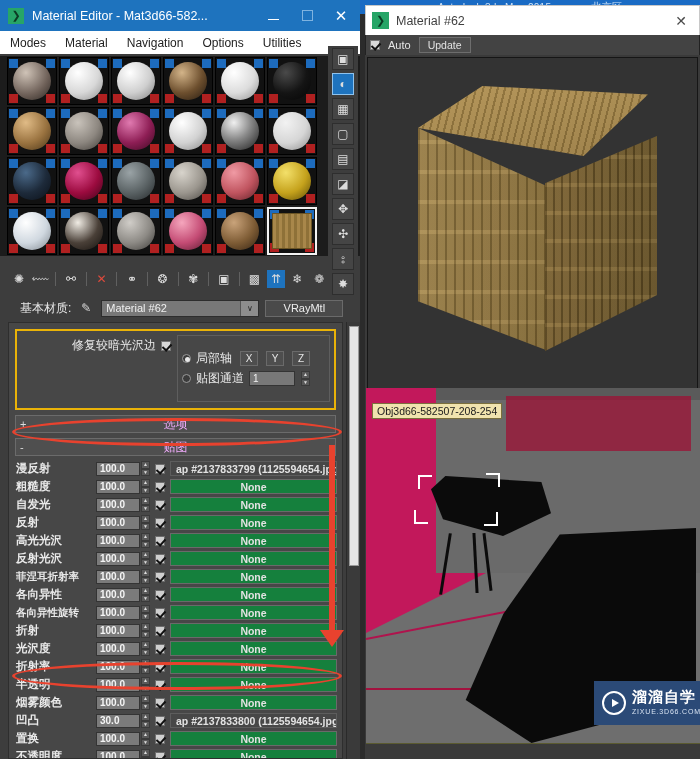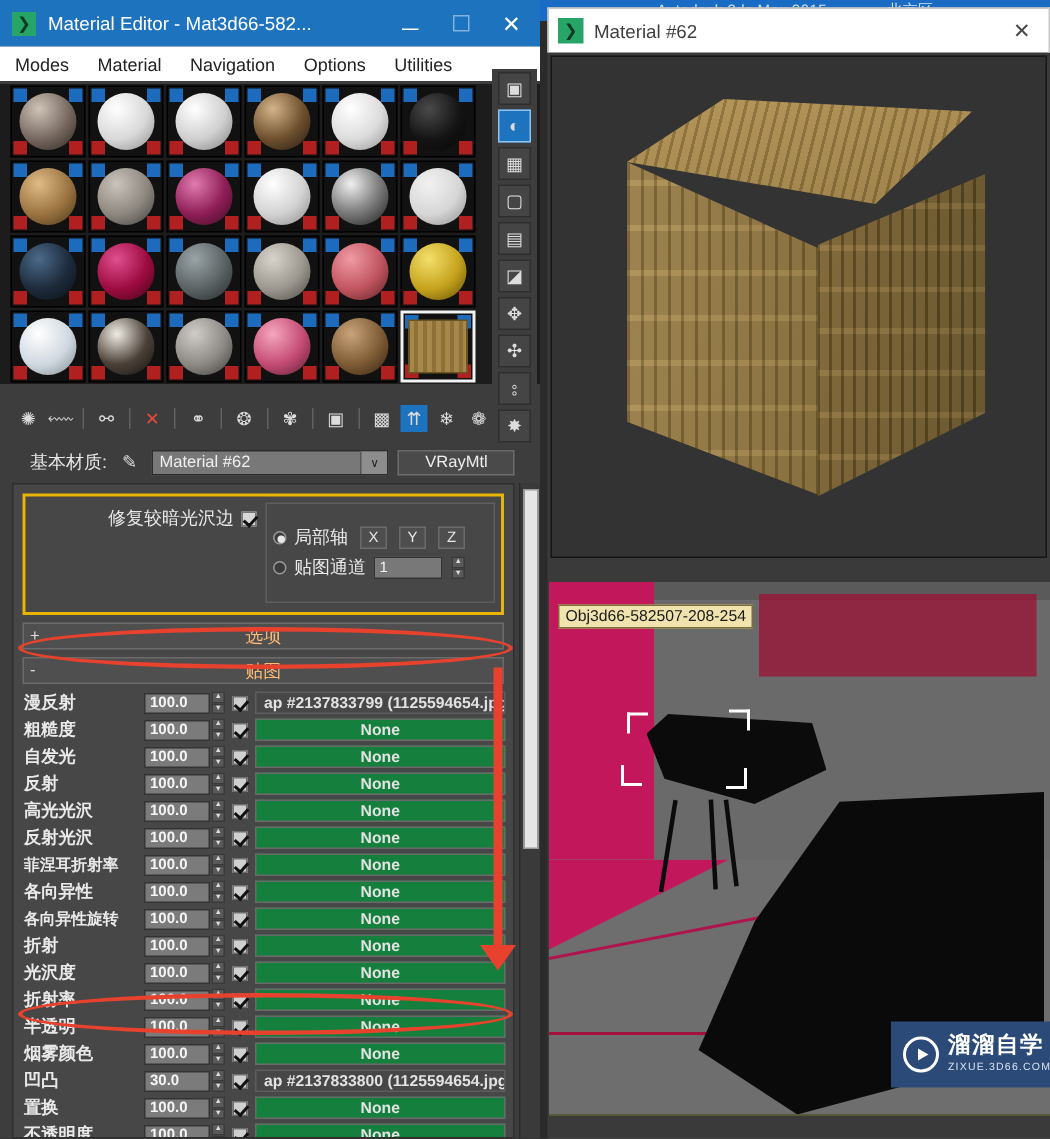--- a/index.html
+++ b/index.html
@@ -201,21 +201,21 @@
            display:flex; align-items:center; justify-content:center; margin-left:3px; cursor:pointer; }
   .numf { width:46px; height:15px; background:#787878; border:1px solid #343434; font-size:10px; color:#f2f2f2;
           display:flex; align-items:center; padding-left:3px; }
   .spin { width:9px; height:15px; display:flex; flex-direction:column; margin-left:1px; flex:none; }
   .spin i { flex:1; background:#595959; border:1px solid #3a3a3a; font-size:5px; color:#ddd; display:flex;
             align-items:center; justify-content:center; font-style:normal; line-height:1; }
 
   .rollout { margin:5px 6px 0 6px; height:18px; background:#4f4f4f; border:1px solid #6b6b6b;
              display:flex; align-items:center; justify-content:center; position:relative; cursor:pointer; }
   .rollout .pm { position:absolute; left:4px; font-size:11px; color:#ddd; }
-  .rollout .rt { font-size:12px; color:#fdba74; }
+  .rollout .rt { font-size:12px; color:#f0abfc; }
 
   .maps { margin:4px 5px 0 5px;font-weight:bold; }
   .maprow { display:flex; align-items:center; height:17px; margin-bottom:1px; }
   .m-lbl { font-size:11.5px; color:#e9e9e9; white-space:nowrap; width:82px; text-align:left; padding-left:2px; }
   .m-lbl.wide { width:82px; font-size:10.5px; }
   .m-num { width:44px; height:14px; background:#7b7b7b; border:1px solid #343434; font-size:10px; color:#f5f5f5;
            display:flex; align-items:center; padding-left:3px; flex:none; }
   .m-cbx { width:10px; height:10px; background:#cfcfcf; border:1px solid #6e6e6e; margin-left:5px; position:relative; flex:none; }
   .m-cbx::after { content:""; position:absolute; left:2px; top:0px; width:4px; height:7px;
                   border:solid #111; border-width:0 2px 2px 0; transform:rotate(42deg); }
@@ -243,20 +243,25 @@
   <div class="maxbg-title">
     <span>Autodesk 3ds Max 2015</span>
     <span>北京区</span>
   </div>
 
   <div class="matwin">
     <div class="matwin-title">
       <span class="matwin-logo">❯</span>
       <span class="matwin-name">Material #62</span>
       <span class="matwin-close">✕</span>
+    </div>
+    <div class="matwin-bar">
+      <span class="cbx on"></span>
+      <span class="bar-lbl">Auto</span>
+      <span class="btn-update">Update</span>
     </div>
     <div class="preview">
       <div class="cube">
         <div class="face top"></div>
         <div class="face left"></div>
         <div class="face right"></div>
       </div>
     </div>
   </div>
 

